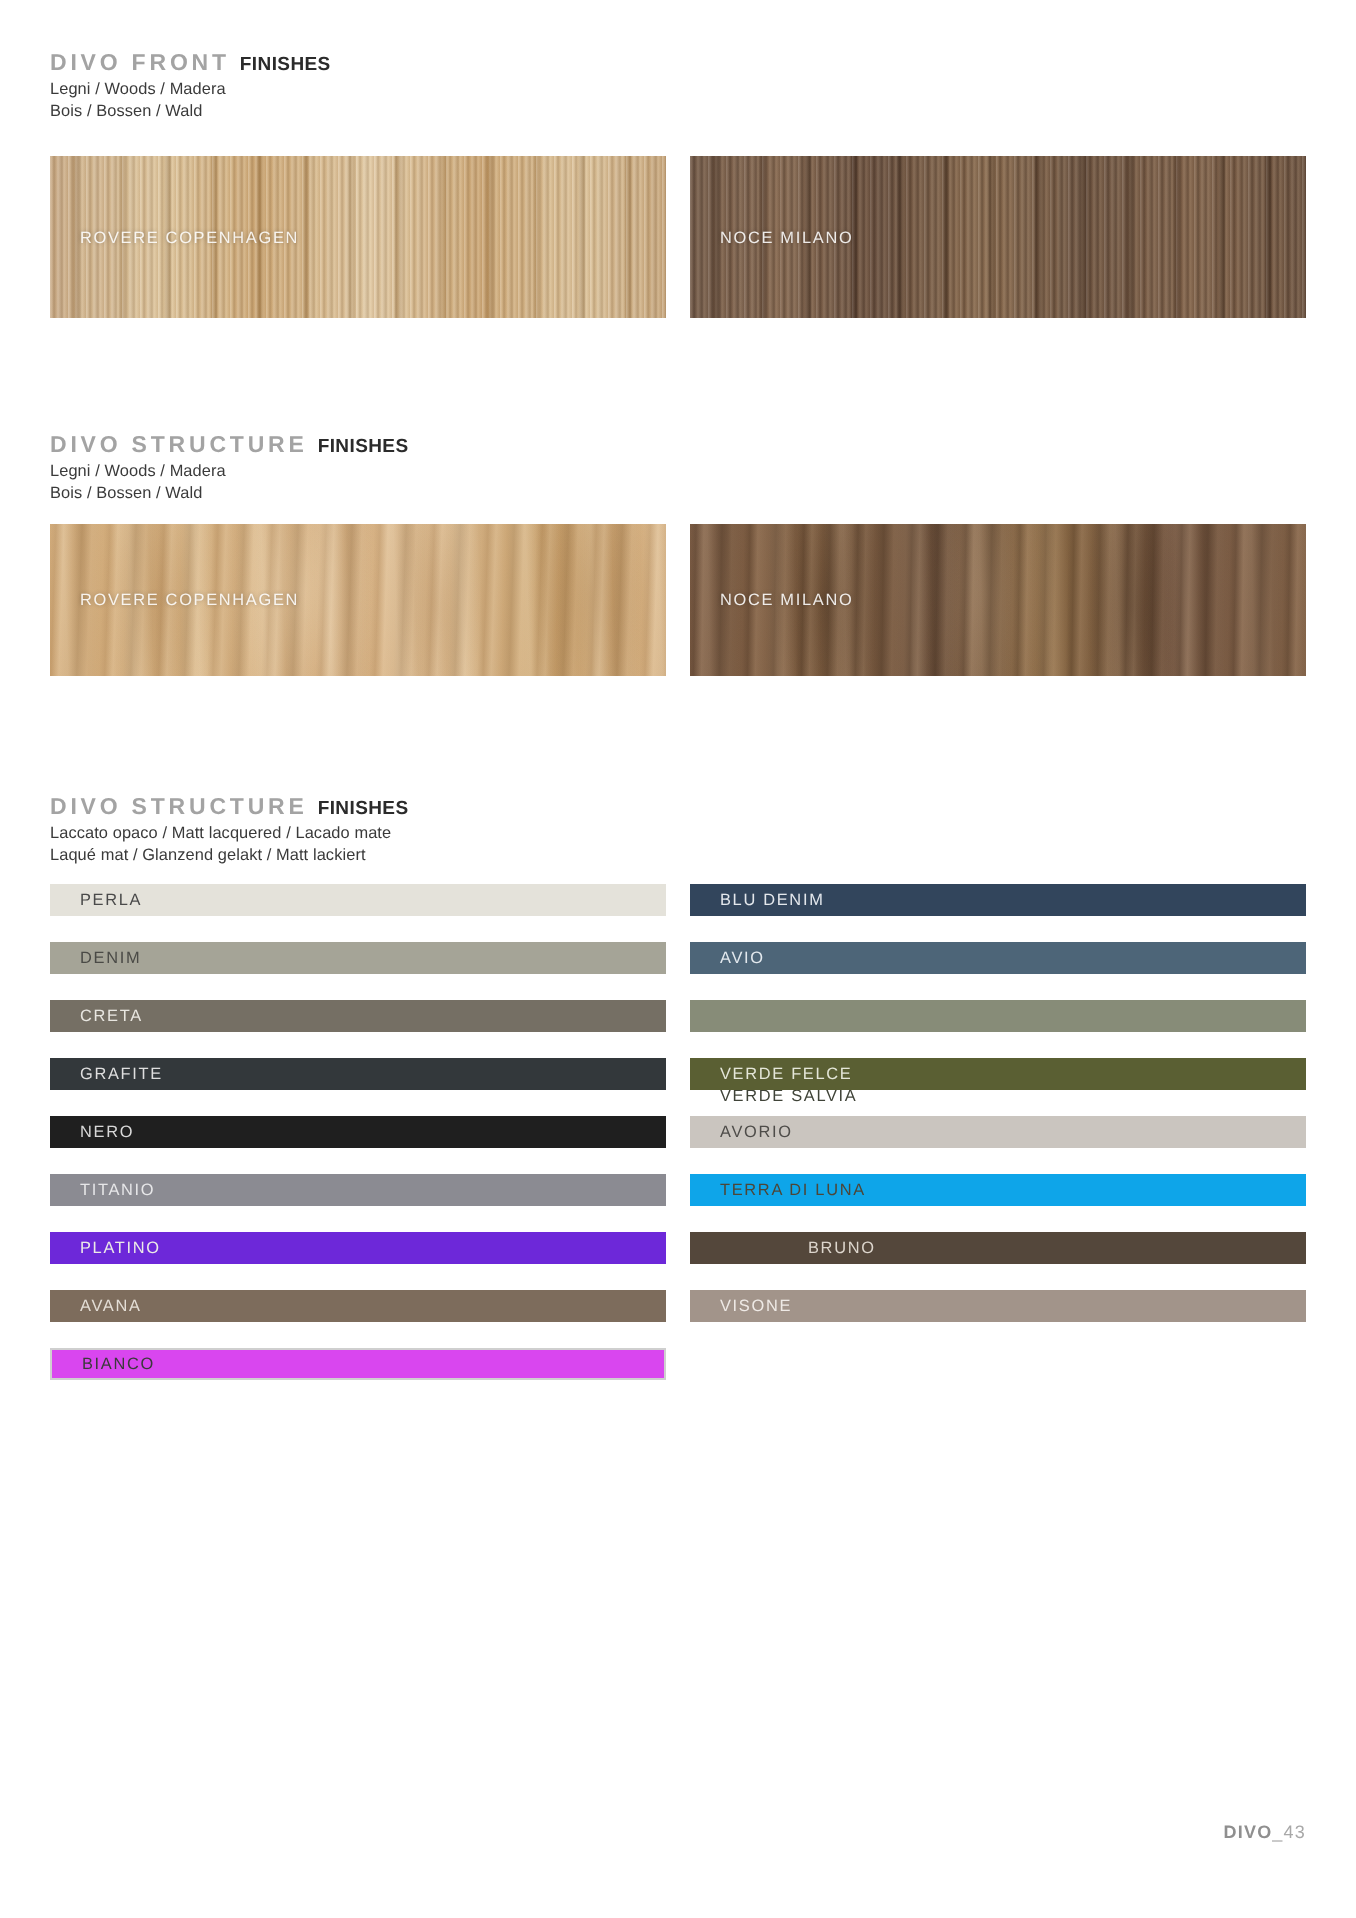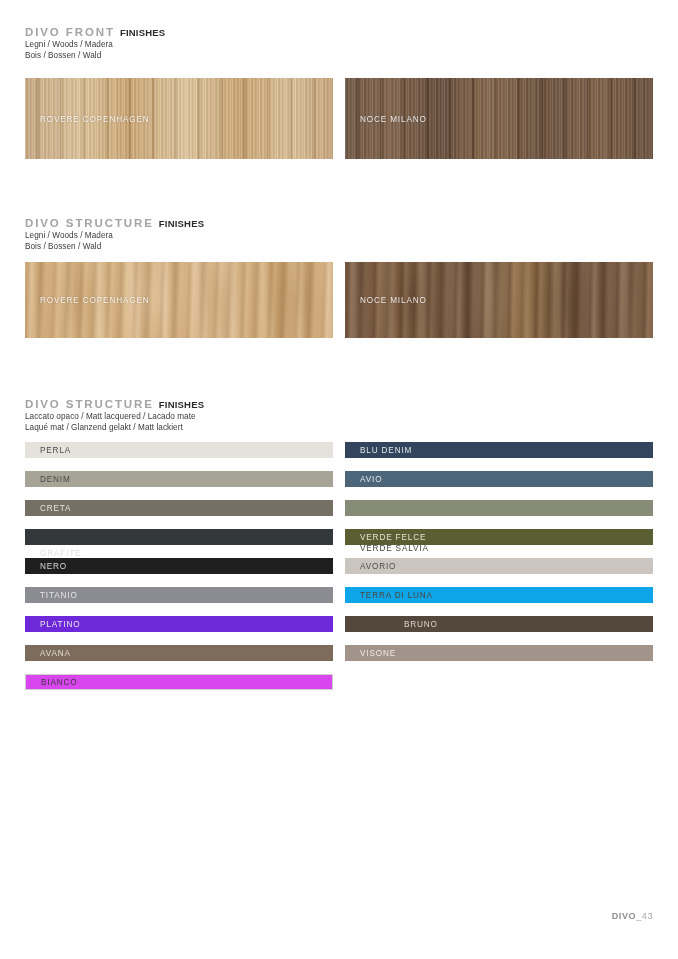--- a/index.html
+++ b/index.html
@@ -284,21 +284,21 @@
         <div class="swatch" style="background: rgb(228, 226, 218);">
           <span class="swatch-label" style="color: rgb(74, 74, 74);">PERLA</span>
         </div>
         <div class="swatch" style="background: rgb(165, 164, 151);">
           <span class="swatch-label" style="color: rgb(74, 74, 70);">DENIM</span>
         </div>
         <div class="swatch" style="background: rgb(117, 111, 100);">
           <span class="swatch-label" style="color: rgb(232, 230, 224);">CRETA</span>
         </div>
         <div class="swatch" style="background: rgb(51, 56, 59);">
-          <span class="swatch-label" style="color: rgb(222, 222, 222); margin-top: 16px;">GRAFITE</span>
+          <span class="swatch-label" style="color: rgb(222, 222, 222);">GRAFITE</span>
         </div>
         <div class="swatch" style="background: rgb(31, 31, 31);">
           <span class="swatch-label" style="color: rgb(216, 216, 216);">NERO</span>
         </div>
         <div class="swatch" style="background: rgb(139, 139, 146);">
           <span class="swatch-label" style="color: rgb(230, 230, 232);">TITANIO</span>
         </div>
         <div class="swatch" style="background: #6d28d9;">
           <span class="swatch-label" style="color: rgb(236, 234, 231);">PLATINO</span>
         </div>

